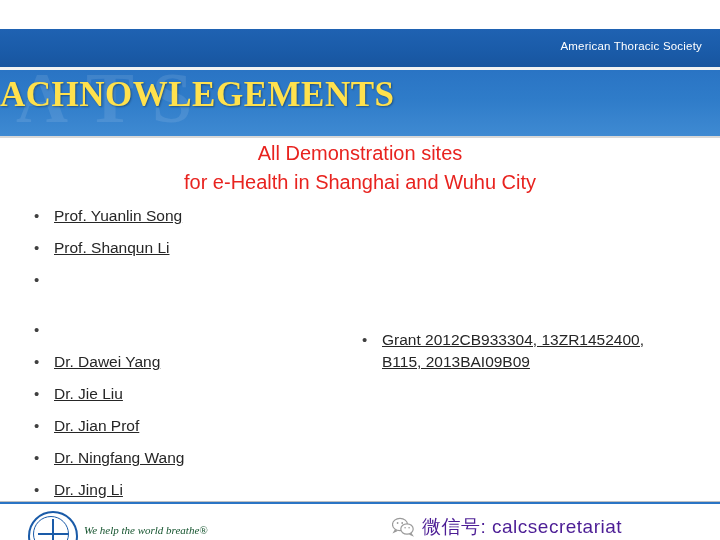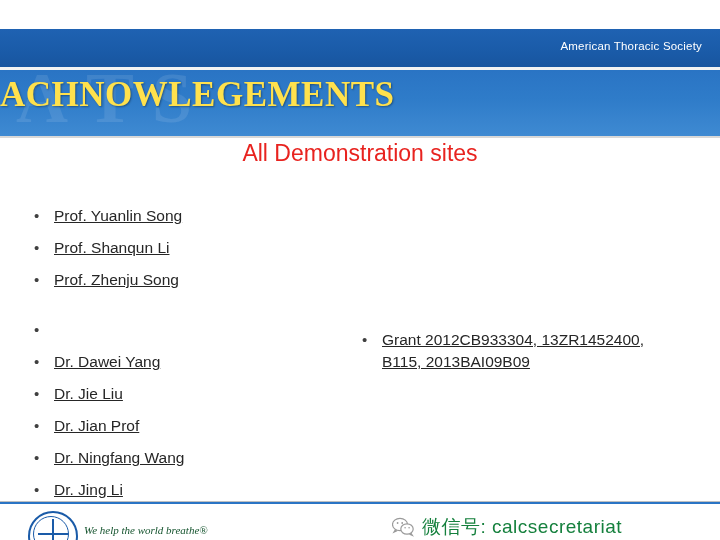--- a/index.html
+++ b/index.html
@@ -87,21 +87,21 @@
     background: #d8d8d8;
   }
   
   .subtitle {
     position: absolute;
     top: 110px;
     left: 0;
     width: 720px;
     text-align: center;
     color: #e8231f;
-    font-size: 23px;
+    font-size: 20px;
     line-height: 29px;
   }
   
   .col-left {
     position: absolute;
     left: 34px;
     top: 176px;
     width: 330px;
   }
   .col-right {
@@ -211,21 +211,21 @@
     font-size: 6px;
     letter-spacing: 1.1px;
   }
   
   .watermark {
     position: absolute;
     left: 392px;
     top: 485px;
     display: flex;
     align-items: center;
-    color: #15803d;
+    color: #4c1d95;
     font-size: 19px;
     letter-spacing: 0.5px;
     white-space: nowrap;
   }
   .wechat-icon {
     position: relative;
     width: 22px;
     height: 20px;
     margin-right: 8px;
     flex: 0 0 22px;
@@ -244,34 +244,34 @@
   <div class="title-band">
     <div class="ghost ghost-a">A</div>
     <div class="ghost ghost-t">T</div>
     <div class="ghost ghost-s">S</div>
   </div>
   <div class="slide-title">ACHNOWLEGEMENTS</div>
   <div class="title-bottom-rule"></div>
 
   <div class="subtitle">
     <div>All Demonstration sites</div>
+    <div>for e-Health in Shanghai and Wuhu City</div>
   </div>
 
   <div class="col-left">
     <div class="bullet-row">
       <span class="bullet-dot">•</span>
       <span class="bullet-text">Prof. Yuanlin Song</span>
     </div>
     <div class="bullet-row">
       <span class="bullet-dot">•</span>
       <span class="bullet-text">Prof. Shanqun Li</span>
     </div>
     <div class="bullet-row">
       <span class="bullet-dot">•</span>
-      <span class="bullet-text">Prof. Zhenju Song</span>
     </div>
 
     <div class="spacer-row"></div>
 
     <div class="bullet-row">
       <span class="bullet-dot">•</span>
     </div>
     <div class="bullet-row">
       <span class="bullet-dot">•</span>
       <span class="bullet-text">Dr. Dawei Yang</span>

